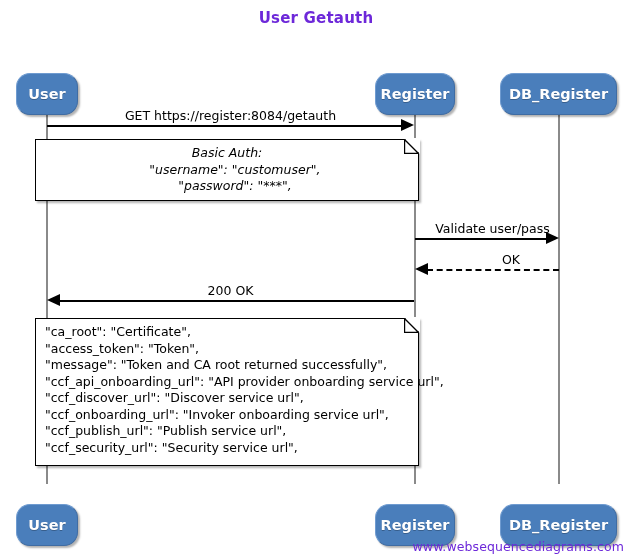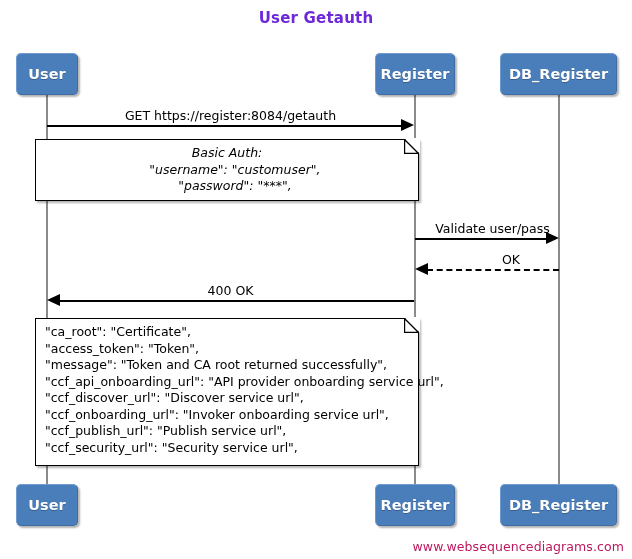--- a/index.html
+++ b/index.html
@@ -35,43 +35,44 @@
     letter-spacing: 0.2px;
     color: #6d28d9;
   }
 
   
   .footer-credit {
     position: absolute;
     right: 8px;
     bottom: 5px;
     font-size: 12.5px;
-    color: #be185d;
+    color: #6d28d9;
     letter-spacing: 0.1px;
   }
 
   
   .participant {
     position: absolute;
     box-sizing: border-box;
     background: #4a7ebb;
-    border-radius: 5px;
+    border-radius: 14px;
     border-top: 1px solid #6f9bd0;
     border-left: 1px solid #6f9bd0;
     border-right: 1px solid #3f6ca3;
     border-bottom: 1px solid #3f6ca3;
     box-shadow: 2px 2px 2px rgba(0,0,0,0.30);
     color: #ffffff;
     font-size: 14.5px;
     font-weight: bold;
     display: flex;
     align-items: center;
     justify-content: center;
     text-shadow: 0 1px 0 rgba(0,0,0,0.25);
     white-space: nowrap;
+    margin-top: 20px;
   }
 
   
   .lifeline {
     position: absolute;
     width: 2px;
     background: #8a8a8a;
   }
 
   
@@ -169,21 +170,21 @@
   </div>
 
   <div class="msg-label" style="left:421px; top:221px; width:143px;">Validate user/pass</div>
   <div class="msg-line" style="left:415px; top:238px; width:132px;"></div>
   <div class="arrow-head right" style="left:546px; top:232px;"></div>
 
   <div class="msg-label" style="left:434px; top:252px; width:154px;">OK</div>
   <div class="msg-line dashed" style="left:427px; top:269px; width:132px;"></div>
   <div class="arrow-head left" style="left:415px; top:263px;"></div>
 
-  <div class="msg-label" style="left:47px; top:283px; width:367px;">400 OK</div>
+  <div class="msg-label" style="left:47px; top:283px; width:367px;">200 OK</div>
   <div class="msg-line" style="left:59px; top:300px; width:355px;"></div>
   <div class="arrow-head left" style="left:47px; top:294px;"></div>
 
   <div class="note" style="left:35px; top:318px; width:384px; height:148px;">
     <div class="fold-cover"></div>
     <svg width="15" height="15" viewBox="0 0 15 15" aria-hidden="true" style="position:absolute; top:-1px; right:-1px; z-index:3;">
       <path d="M0.5 0.5 L14.5 14.5 M0.5 0.5 L0.5 14.5 L14.5 14.5" fill="#ffffff" stroke="#000000" stroke-width="1.4"></path>
     </svg>
     <div class="note-lines">
       <div class="note-line">"ca_root": "Certificate",</div>

